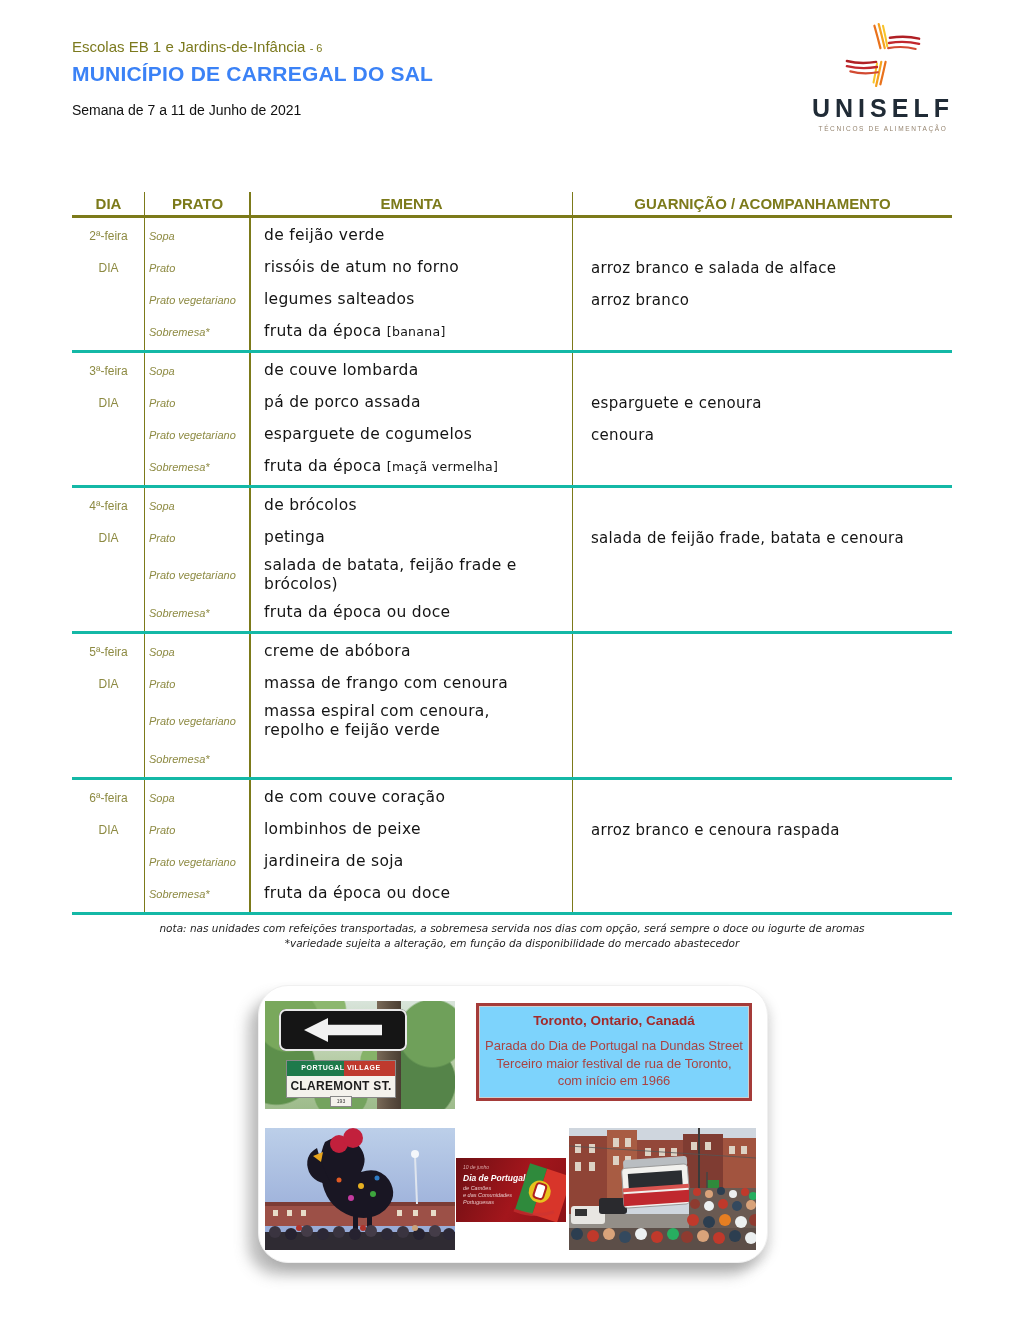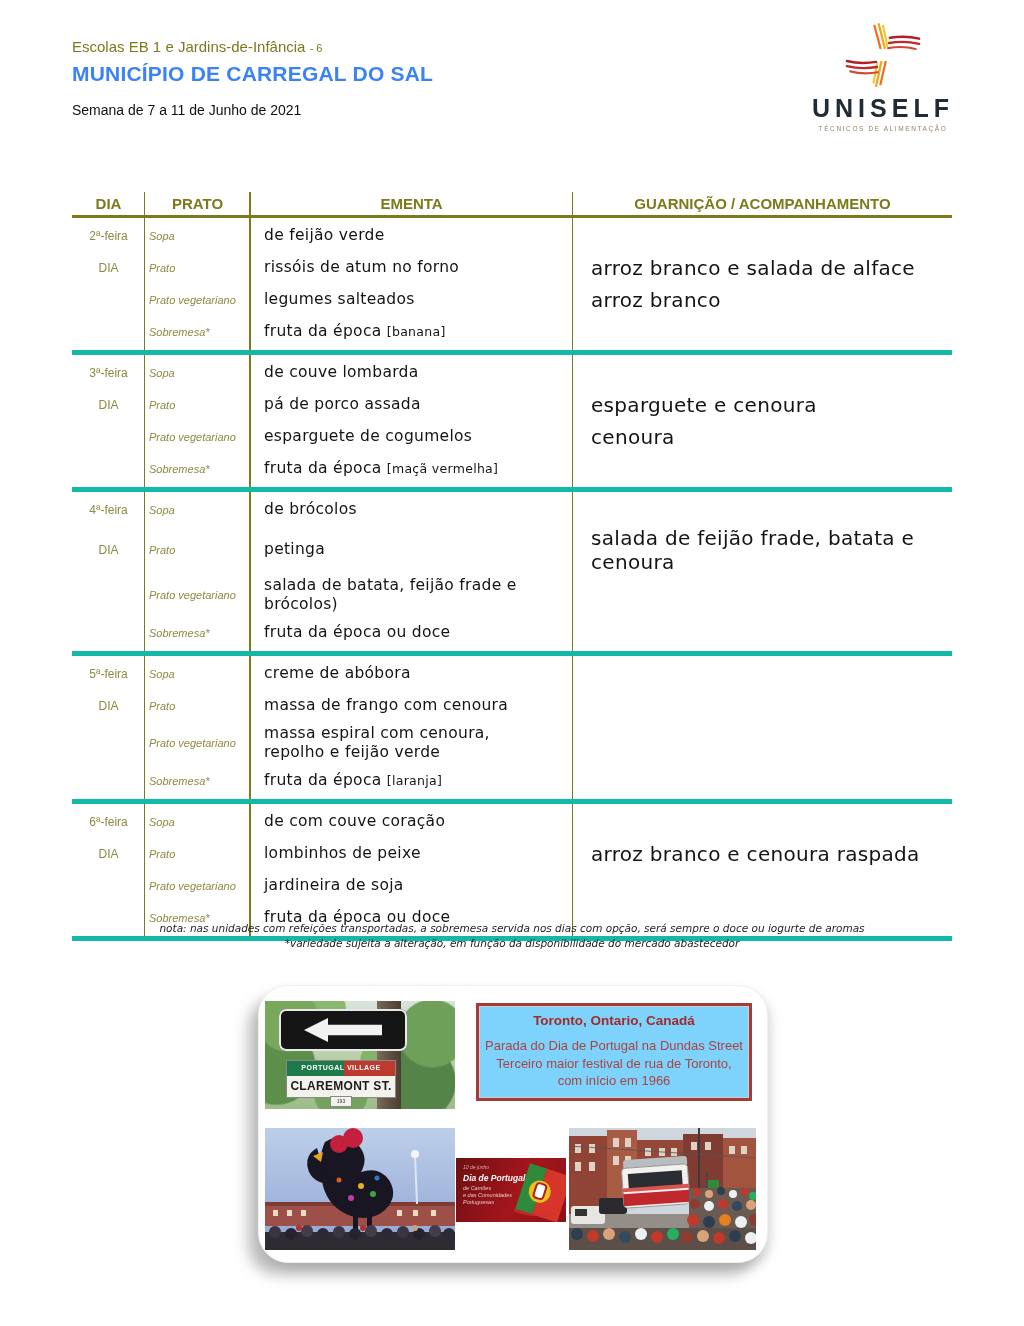--- a/index.html
+++ b/index.html
@@ -18,34 +18,34 @@
   .logo svg.pinwheel { width:86px; height:86px; display:block; margin:0 auto; }
   .logo .wordmark { font-size:25px; font-weight:bold; letter-spacing:5px; color:#202b36; margin-top:-4px; }
   .logo .tagline { font-size:6.5px; letter-spacing:1.6px; color:#95846f; margin-top:2px; }
   
   .menu-table { position:absolute; left:72px; top:192px; width:880px; }
   .thead { display:grid; grid-template-columns:73px 105px 323px 379px; position:relative;
            border-bottom:3px solid #7c7a1a; height:26px; }
   .thead .th { font-size:15px; font-weight:bold; color:#7c7a1a; text-align:center; align-self:center; }
   .day-block { display:grid; grid-template-columns:73px 105px 323px 379px;
                grid-auto-rows:minmax(32px,auto); position:relative;
-               border-bottom:5px solid #14b8a6; padding:2px 0; }
+               border-bottom:3px solid #14b8a6; padding:2px 0; }
   .vl { position:absolute; top:0; bottom:0; background:#7c7a1a; }
   .vl1 { left:72px;  width:1px; }
   .vl2 { left:177px; width:2px; }
   .vl3 { left:500px; width:1px; }
   .c1{grid-column:1} .c2{grid-column:2} .c3{grid-column:3} .c4{grid-column:4}
   .r1{grid-row:1} .r2{grid-row:2} .r3{grid-row:3} .r4{grid-row:4}
   .day-name { font-size:12px; color:#8d8a42; text-align:center; align-self:center; }
   .day-sub  { font-size:12px; color:#8d8a42; text-align:center; align-self:center; }
   .dish-type { font-size:11px; font-style:italic; color:#8d8a42; text-align:left; align-self:center; padding:0 4px; }
   .ementa { font-size:15.5px; color:#141414; align-self:center; padding:2px 34px 2px 14px;
             font-family:"DejaVu Sans", sans-serif; line-height:1.25; letter-spacing:.3px; }
   .ementa .note { font-size:12.5px; }
-  .guarn { font-size:20px; color:#141414; align-self:center; padding-left:18px;
+  .guarn { font-size:15px; color:#141414; align-self:center; padding-left:18px;
            font-family:"DejaVu Sans", sans-serif; letter-spacing:.3px; }
   
   .footnotes { position:absolute; left:72px; top:921px; width:880px; text-align:center;
                font-size:10.5px; font-style:italic; color:#222; line-height:1.45;
                font-family:"DejaVu Sans", sans-serif; }
   
   .collage { position:absolute; left:258px; top:985px; width:510px; height:278px;
              background:#fff; border-radius:30px; border:1px solid #f0f0f0;
              box-shadow:-10px 12px 14px rgba(110,110,110,.45), 4px 6px 10px rgba(130,130,130,.25); }
   
@@ -206,21 +206,20 @@
   <div class="day-block">
     <div class="day-name c1 r1">5ª-feira</div>
     <div class="day-sub c1 r2">DIA</div>
     <div class="dish-type c2 r1">Sopa</div>
     <div class="dish-type c2 r2">Prato</div>
     <div class="dish-type c2 r3">Prato vegetariano</div>
     <div class="dish-type c2 r4">Sobremesa*</div>
     <div class="ementa c3 r1"><span>creme de abóbora</span></div>
     <div class="ementa c3 r2"><span>massa de frango com cenoura</span></div>
     <div class="ementa c3 r3"><span>massa espiral com cenoura, repolho e feijão verde</span></div>
-    <div class="ementa c3 r4"><span>fruta da época</span> <span class="note">[laranja]</span></div>
     <div class="guarn c4 r1"></div>
     <div class="guarn c4 r2"></div>
     <div class="guarn c4 r3"></div>
     <div class="guarn c4 r4"></div>
     <div class="vl vl1"></div>
     <div class="vl vl2"></div>
     <div class="vl vl3"></div>
   </div>
 
   <div class="day-block">

